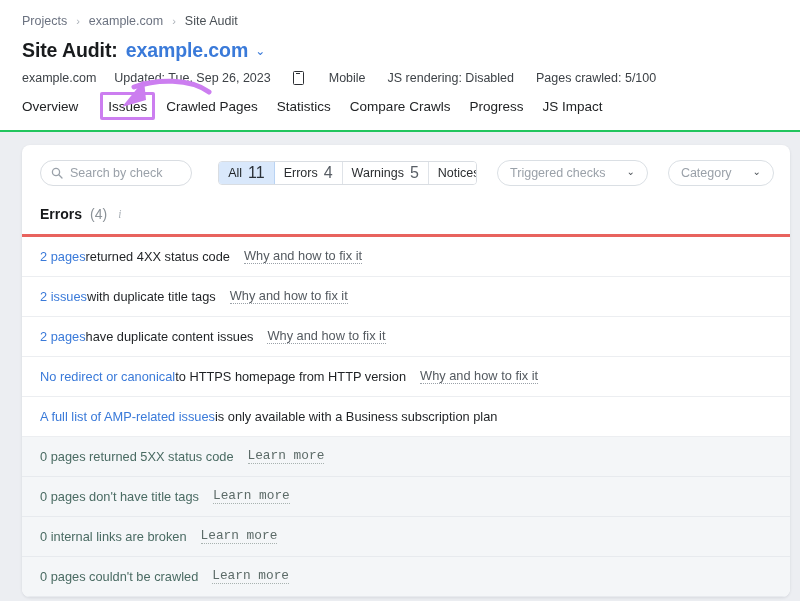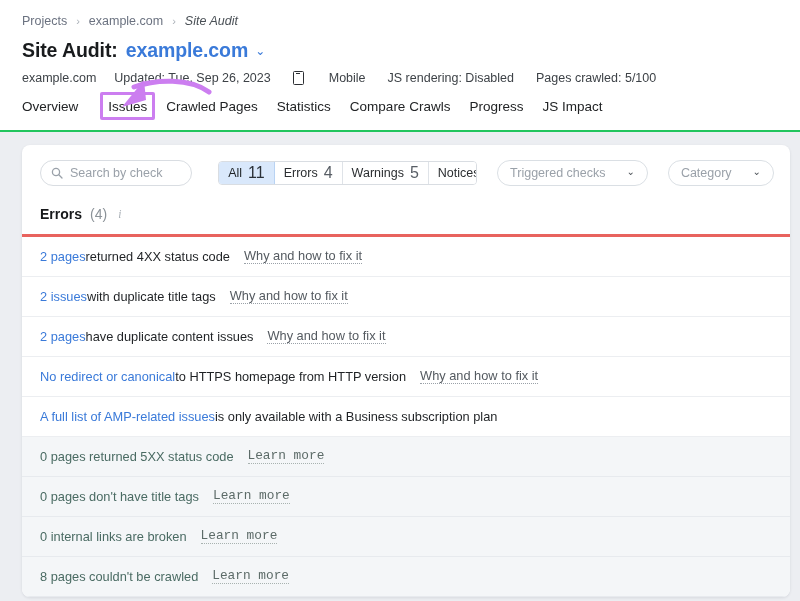--- a/index.html
+++ b/index.html
@@ -27,21 +27,21 @@
     display: flex;
     align-items: center;
     gap: 9px;
     font-size: 12.5px;
     color: #6b7280;
     padding: 0 0 0 22px;
     height: 18px;
   }
   .breadcrumb .crumb { white-space: nowrap; }
   .breadcrumb .crumb.link { color: #6b7280; }
-  .breadcrumb .crumb.current { color: #4a5056; font-style: italic; }
+  .breadcrumb .crumb.current { color: #4a5056; }
   .breadcrumb .sep {
     color: #aab0b8;
     font-size: 11px;
     line-height: 1;
   }
 
   .title-row {
     display: flex;
     align-items: center;
     padding: 10px 0 0 22px;
@@ -409,18 +409,18 @@
       <span class="row-link">0 pages don't have title tags</span>
       <span class="fix-link">Learn more</span>
     </div>
 
     <div class="row zero">
       <span class="row-link">0 internal links are broken</span>
       <span class="fix-link">Learn more</span>
     </div>
 
     <div class="row zero">
-      <span class="row-link">8 pages couldn't be crawled</span>
+      <span class="row-link">0 pages couldn't be crawled</span>
       <span class="fix-link">Learn more</span>
     </div>
 
   </div>
 </div>
 
 </body></html>

